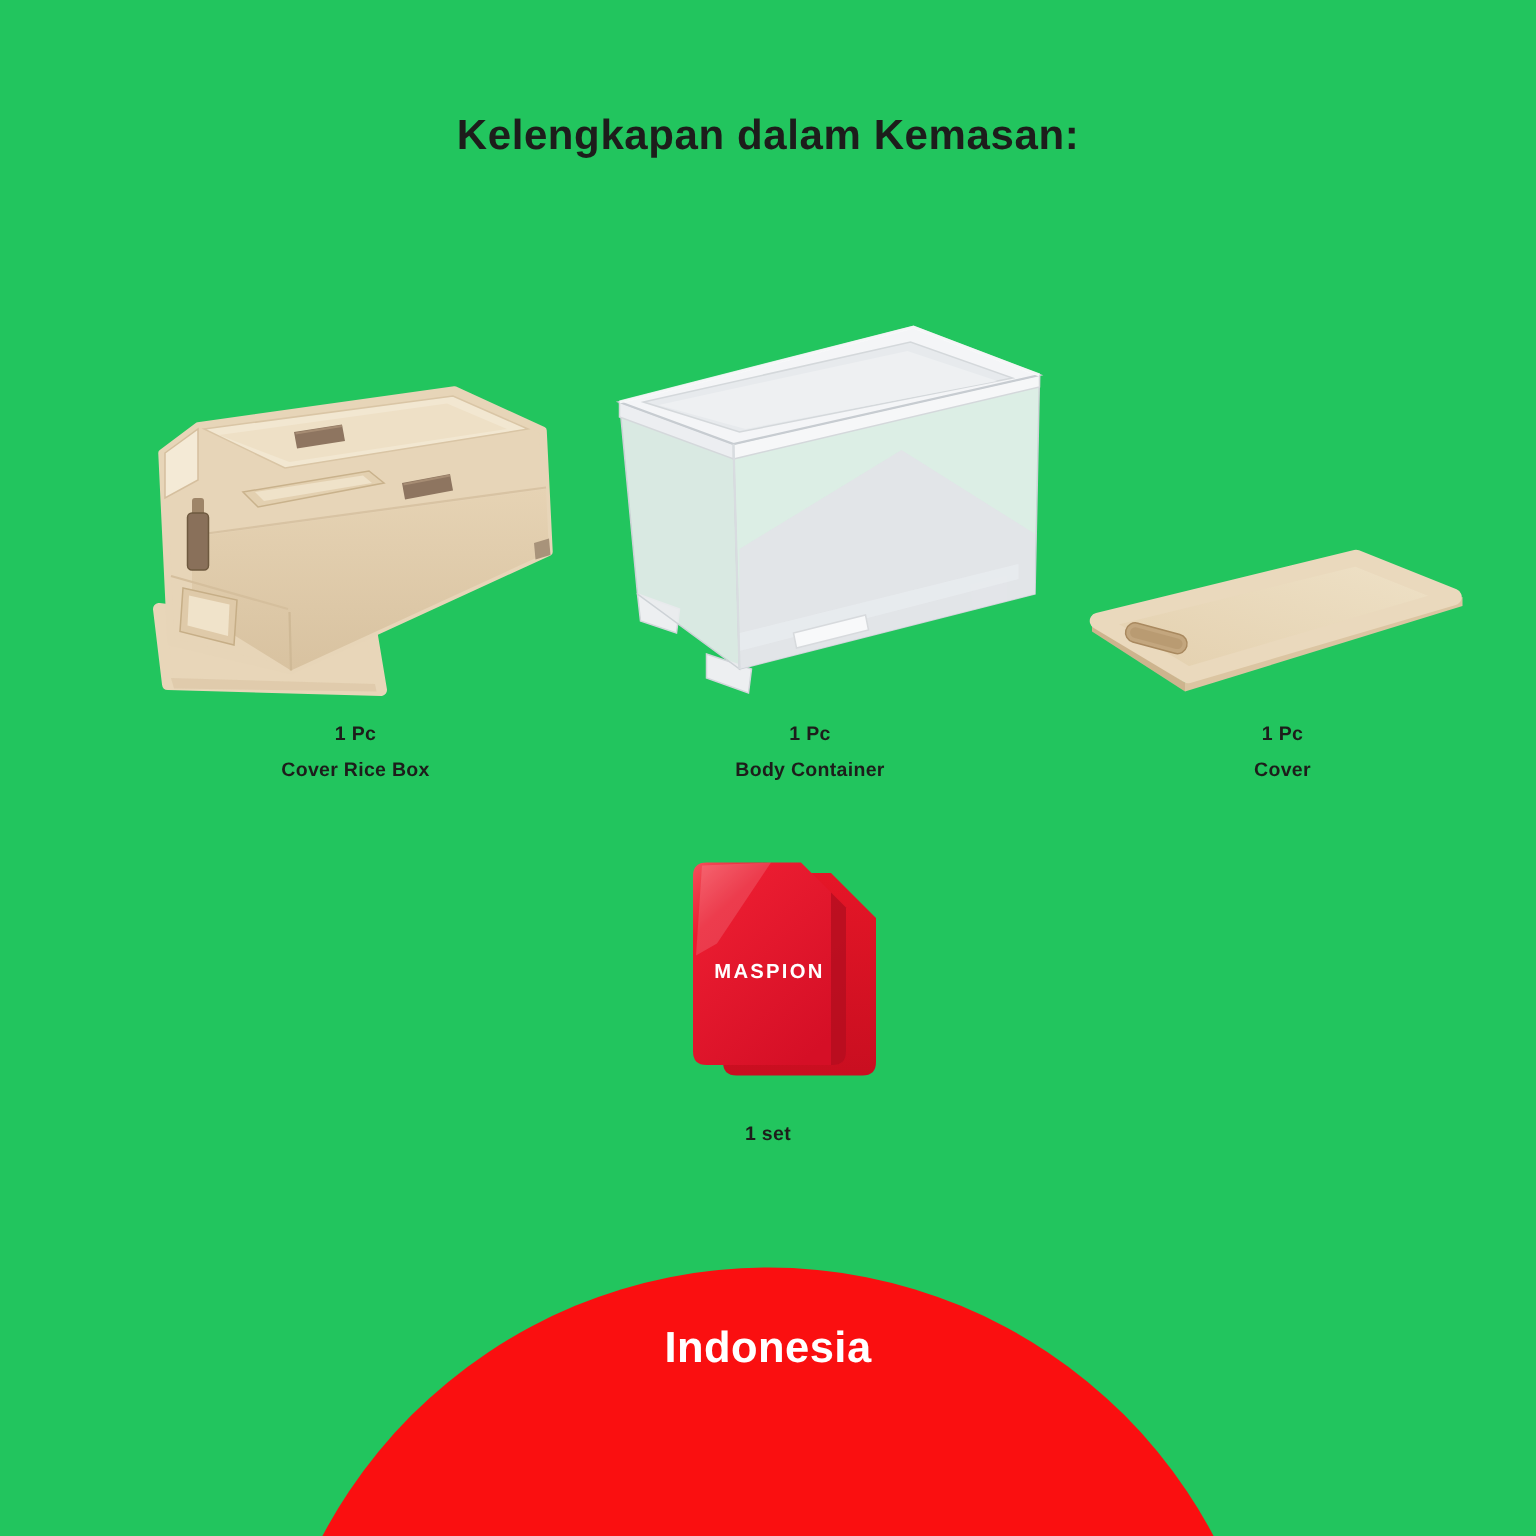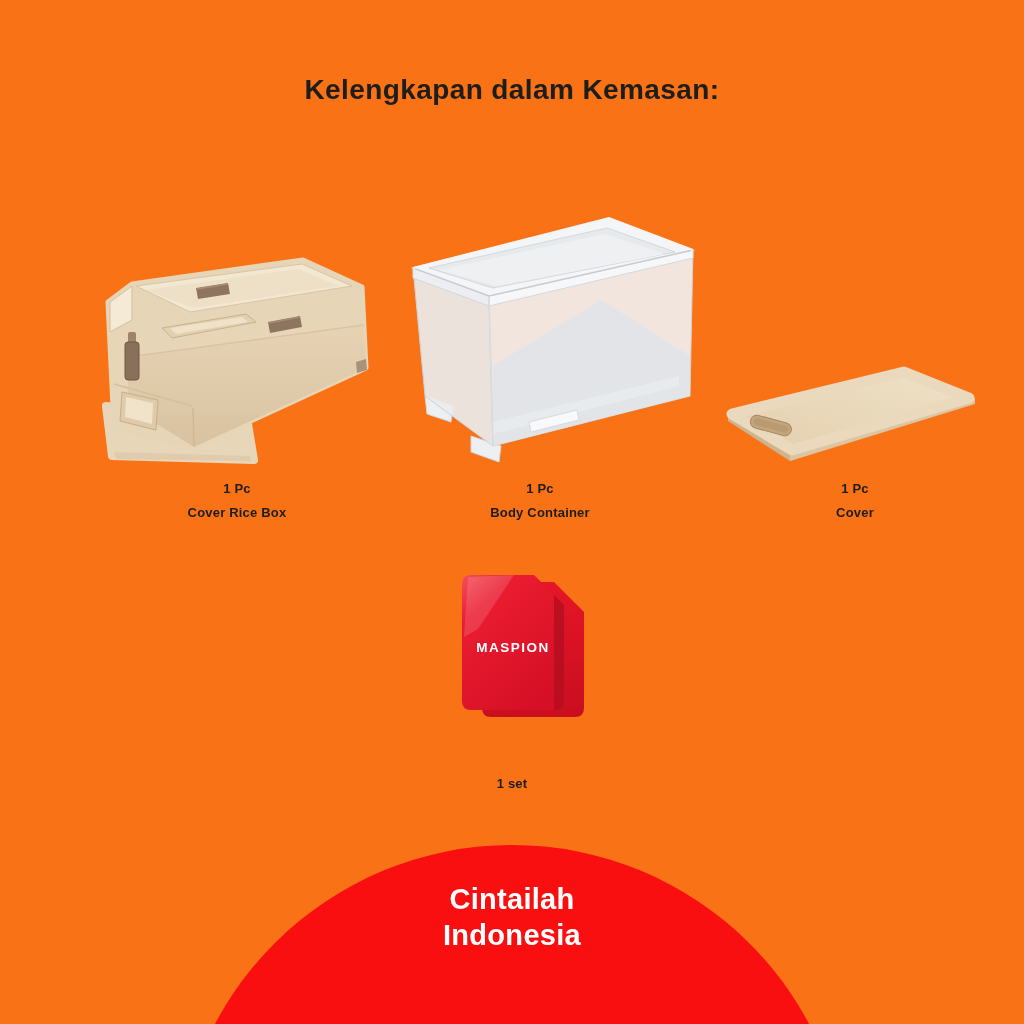--- a/index.html
+++ b/index.html
@@ -1,32 +1,32 @@
 <!DOCTYPE html>
 <html><head>
 <meta charset="utf-8">
 <style>
   html,body{margin:0;padding:0;background:#ffffff;}
   body{width:1024px;height:1024px;overflow:hidden;font-family:"Liberation Sans",sans-serif;}
-  .canvas{position:relative;width:1024px;height:1024px;background:#f97316;overflow:hidden;color:#1e1e1e;}
+  .canvas{position:relative;width:1024px;height:1024px;background:#22c55e;overflow:hidden;color:#1e1e1e;}
   .title{position:absolute;top:74px;left:0;width:100%;text-align:center;
          font-size:28px;font-weight:bold;letter-spacing:.4px;margin:0;color:#1d1d1b;}
   .product{position:absolute;margin:0;padding:0;}
   .product svg{display:block;width:100%;height:100%;}
   .label{position:absolute;text-align:center;font-size:13px;font-weight:bold;
          line-height:23.5px;color:#1d1d1b;letter-spacing:.2px;}
   .label .qty{font-weight:bold;}
   .product-1{left:98px;top:256px;width:284px;height:212px;}
   .product-2{left:409px;top:214px;width:292px;height:250px;}
   .product-3{left:716px;top:358px;width:262px;height:108px;}
   .product-4{left:456px;top:569px;width:142px;height:160px;}
   .label-1{left:77px;top:477px;width:320px;}
   .label-2{left:380px;top:477px;width:320px;}
   .label-3{left:695px;top:477px;width:320px;}
-  .label-4{left:292px;top:772px;width:440px;}
+  .label-4{left:292px;top:744px;width:440px;}
   .dome{position:absolute;left:176px;top:845px;width:672px;height:672px;
         border-radius:50%;background:#fa0f10;}
   .dome-text{position:absolute;top:36px;left:0;width:100%;text-align:center;
              color:#ffffff;font-size:29px;font-weight:bold;line-height:36px;letter-spacing:.3px;}
 </style>
 </head>
 <body>
 
 <div class="canvas">
 
@@ -154,18 +154,17 @@
   <div class="label label-3">
     <div class="qty">1 Pc</div>
     <div class="name">Cover</div>
   </div>
   <div class="label label-4">
     <div class="qty">1 set</div>
   </div>
 
   <div class="dome">
     <div class="dome-text">
-      <div>Cintailah</div>
       <div>Indonesia</div>
     </div>
   </div>
 
 </div>
 
 </body></html>

